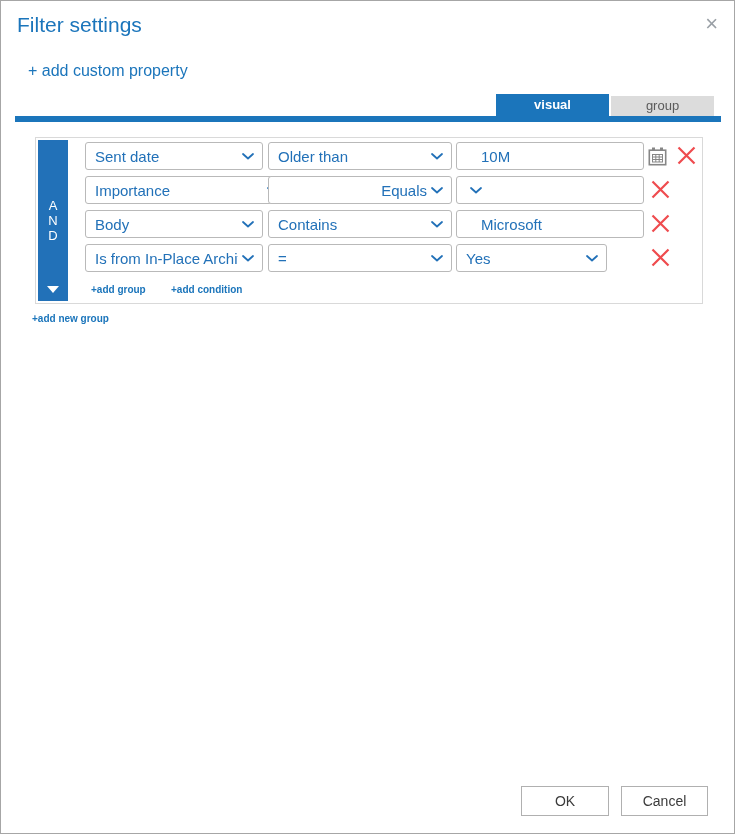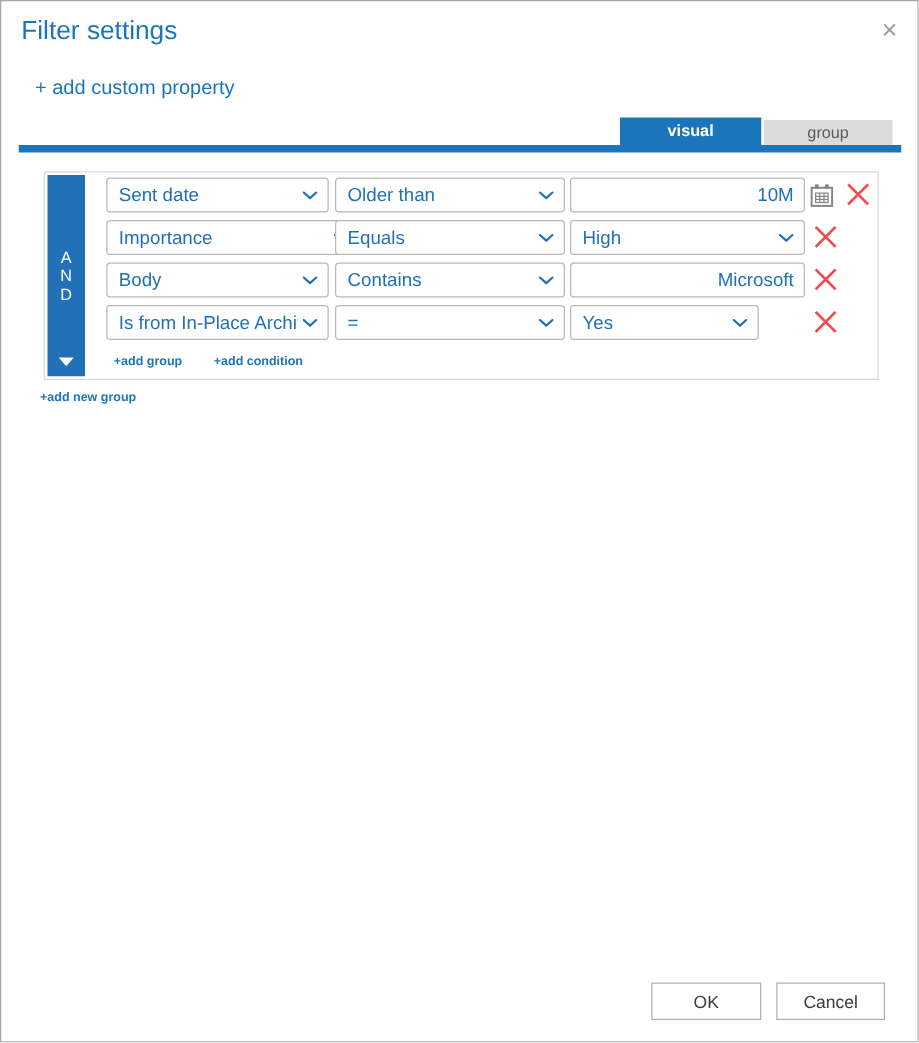--- a/index.html
+++ b/index.html
@@ -62,22 +62,22 @@
     border:1px solid #b9b9b9; border-radius:3px; background:#ffffff;
     display:flex; align-items:center;
     padding:0 8px 0 9px;
     color:#2271b8; font-size:15px; cursor:pointer;
   }
   .sel .txt { flex:1 1 auto; white-space:nowrap; overflow:hidden; }
   .sel .chev { flex:0 0 auto; margin-left:4px; display:block; }
   .tin {
     position:absolute; height:28px;
     border:1px solid #b9b9b9; border-radius:3px; background:#ffffff;
-    color:#2271b8; font-size:15px; padding:0 8px;
-    font-family:"Liberation Sans", sans-serif; outline:none;text-align:right;
+    color:#2271b8; font-size:15px; padding:0 24px;
+    font-family:"Liberation Sans", sans-serif; outline:none;
   }
   .icon-btn { position:absolute; cursor:pointer; line-height:0; }
   .grp-link {
     position:absolute; font-size:10px; font-weight:bold;
     color:#1b75bb; cursor:pointer;
   }
   .footer-btn {
     position:absolute; top:785px; height:30px;
     background:#ffffff; border:1px solid #b0b0b0;
     font-family:"Liberation Sans", sans-serif;
@@ -141,28 +141,27 @@
         <path d="M2.5 2.5 L18.5 18.5 M18.5 2.5 L2.5 18.5" stroke="#ef4b4e" stroke-width="2.2" fill="none"></path>
       </svg>
   </span>
 
   <div class="sel" style="left:84px; top:175px; width:203px;">
     <span class="txt">Importance</span>
     <svg class="chev" width="12" height="7" viewBox="0 0 12 7">
         <path d="M1 1 L6 5.5 L11 1" stroke="#2271b8" stroke-width="1.8" fill="none" stroke-linecap="round" stroke-linejoin="round"></path>
       </svg>
   </div>
-  <div class="sel" style="left:267px; top:175px; width:184px;">
+  <div class="sel" style="left:267px; top:175px; width:184px;text-align:right;">
     <span class="txt">Equals</span>
     <svg class="chev" width="12" height="7" viewBox="0 0 12 7">
         <path d="M1 1 L6 5.5 L11 1" stroke="#2271b8" stroke-width="1.8" fill="none" stroke-linecap="round" stroke-linejoin="round"></path>
       </svg>
   </div>
   <div class="sel" style="left:455px; top:175px; width:188px;">
-    <span class="txt">High</span>
     <svg class="chev" width="12" height="7" viewBox="0 0 12 7">
         <path d="M1 1 L6 5.5 L11 1" stroke="#2271b8" stroke-width="1.8" fill="none" stroke-linecap="round" stroke-linejoin="round"></path>
       </svg>
   </div>
   <span class="icon-btn" style="left:649px; top:178px;">
     <svg width="21" height="21" viewBox="0 0 21 21">
         <path d="M2.5 2.5 L18.5 18.5 M18.5 2.5 L2.5 18.5" stroke="#ef4b4e" stroke-width="2.2" fill="none"></path>
       </svg>
   </span>
 

